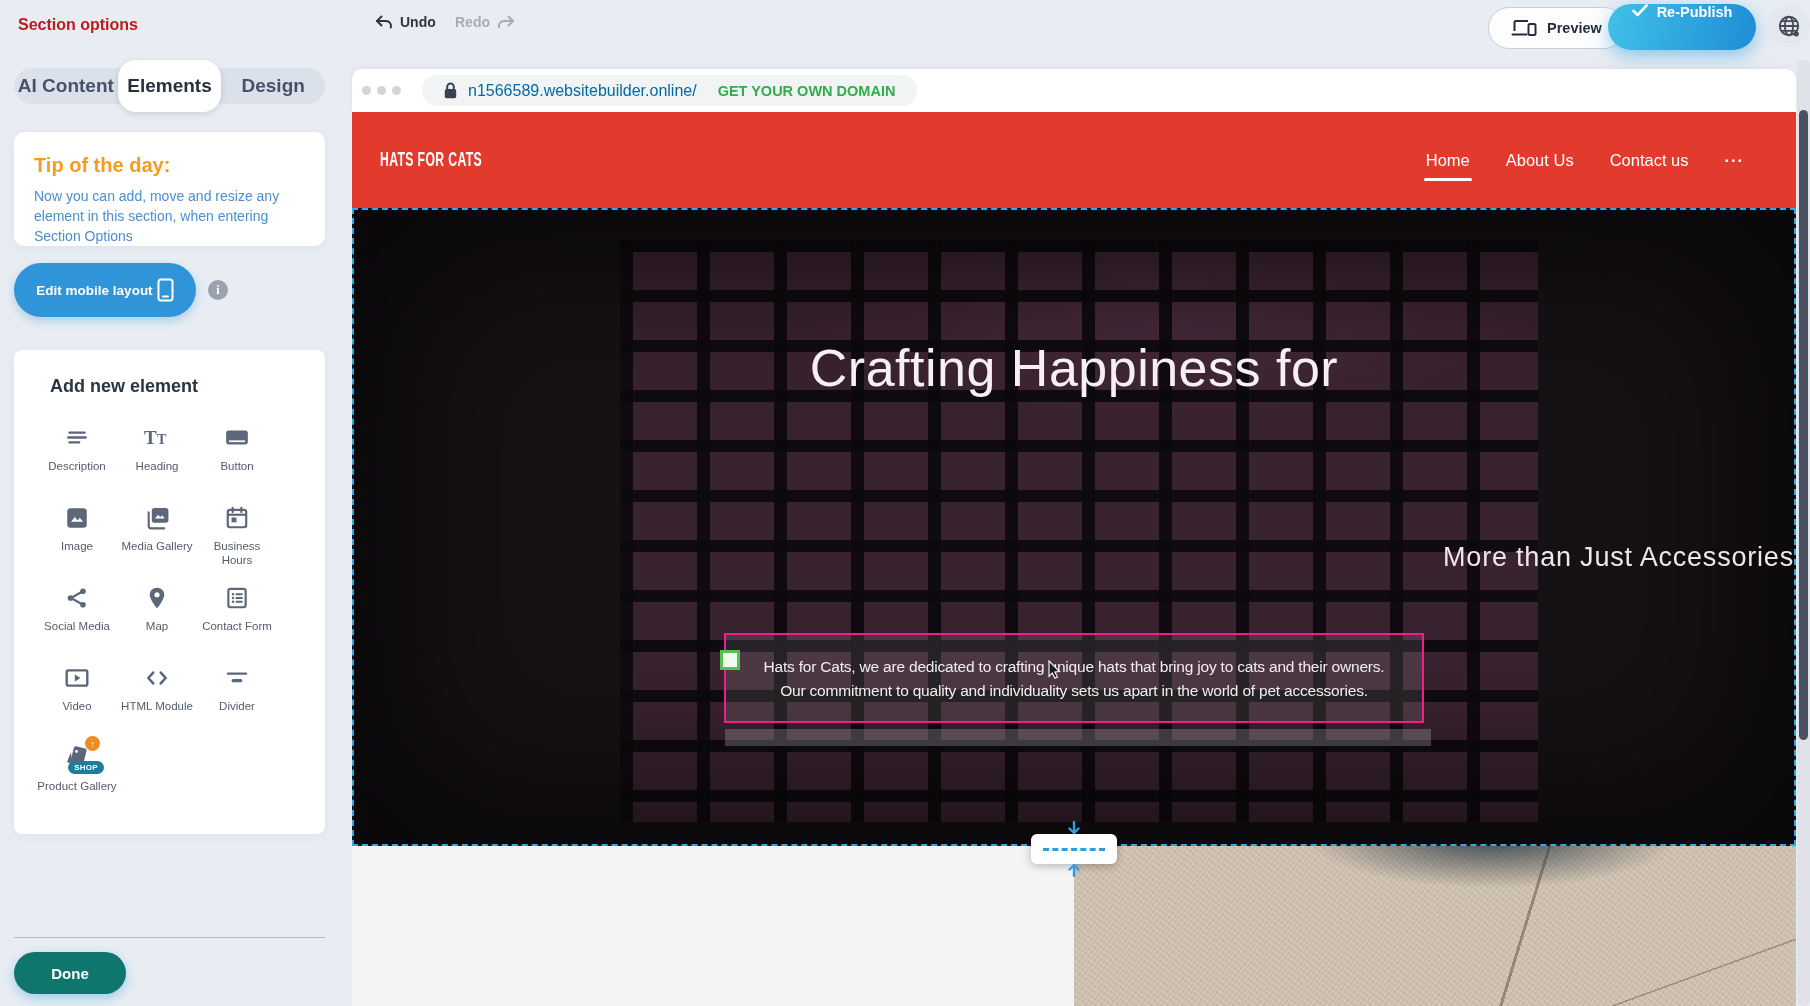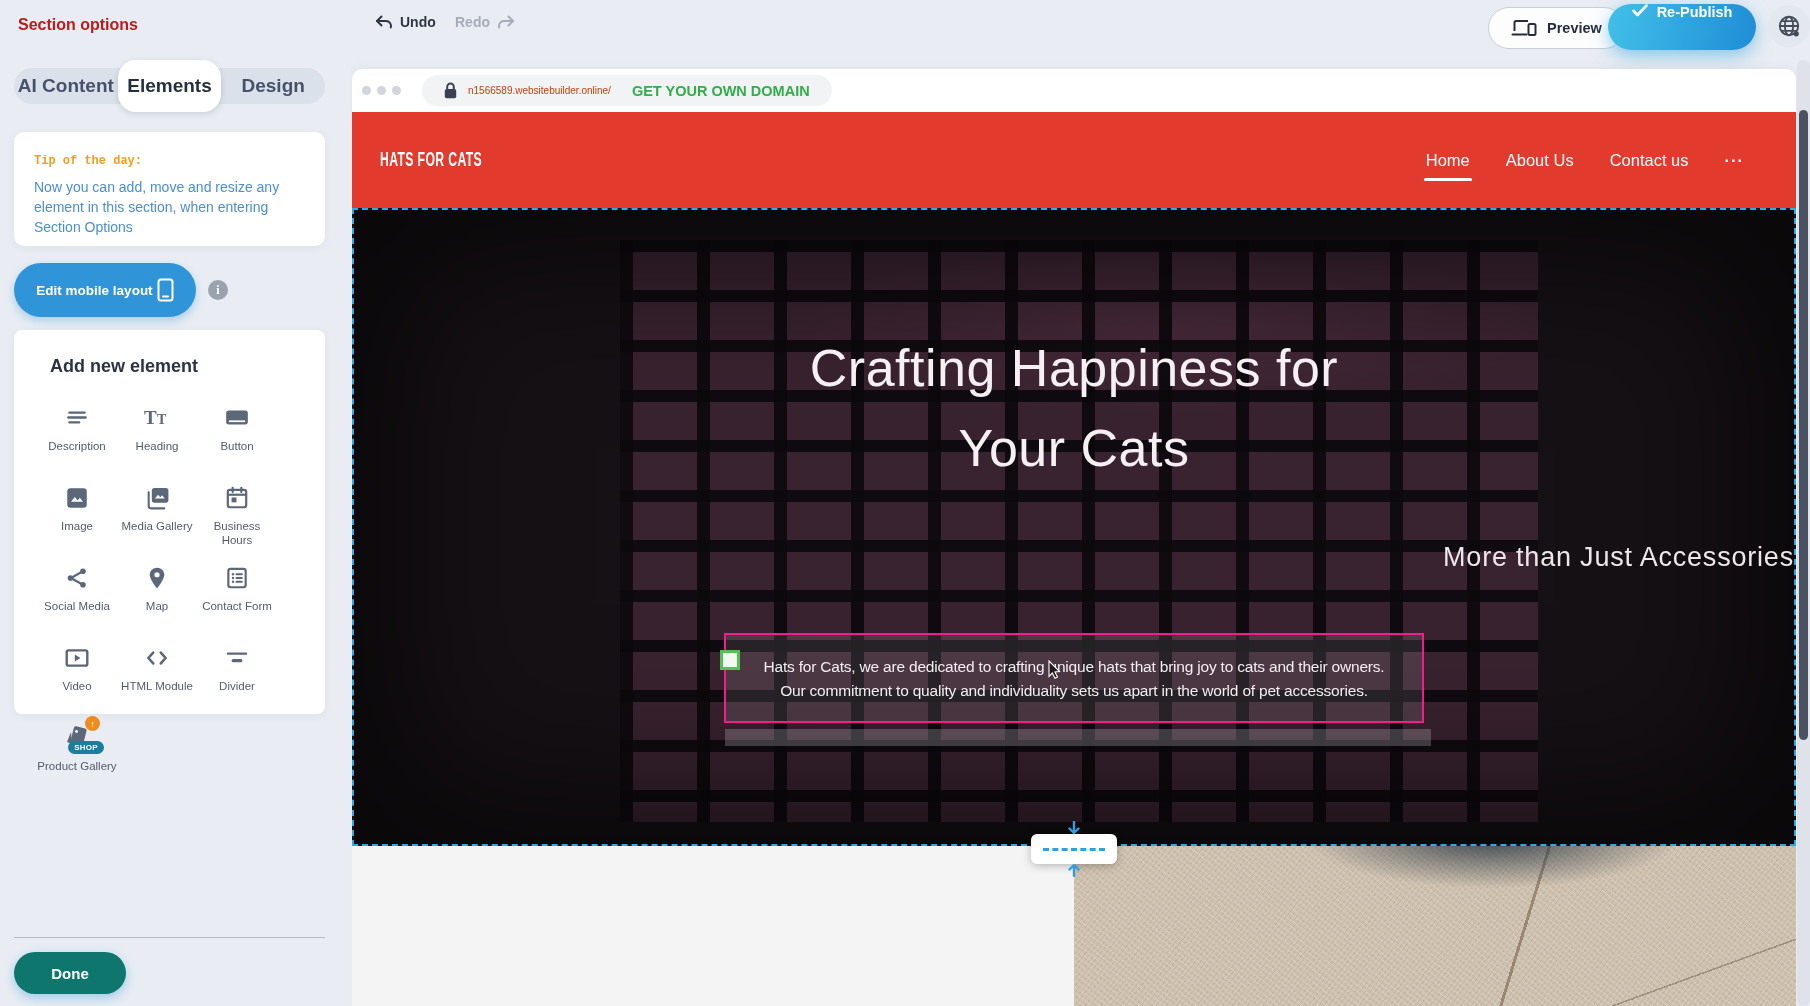--- a/index.html
+++ b/index.html
@@ -7,25 +7,25 @@
   body { font-family:"Liberation Sans", sans-serif; background:#e9edf3; position:relative; }
 
   
   .sidebar { position:absolute; left:0; top:0; width:350px; height:1006px; background:#e9edf3; z-index:5; }
   .sb-title { position:absolute; left:18px; top:16px; font-size:16px; font-weight:bold; color:#b91c1c; }
   .tabs { position:absolute; left:14px; top:68px; width:311px; height:36px; background:#dbe1ea; border-radius:18px; display:flex; align-items:center; }
   .tab { flex:1; height:52px; border:none; background:transparent; border-radius:18px; font-family:inherit; font-size:19px; font-weight:bold; color:#46526a; cursor:pointer; }
   .tab.active { background:#ffffff; color:#27303f; box-shadow:0 2px 6px rgba(30,40,60,.15); }
   .card { position:absolute; left:14px; width:311px; background:#fff; border-radius:10px; box-shadow:0 2px 8px rgba(30,40,60,.06); }
   .tip-card { top:132px; height:114px; padding:22px 20px; }
-  .tip-title { font-size:12px; font-weight:bold; color:#f59b1e;font-family:Liberation Mono, monospace; }
+  .tip-title { font-size:20px; font-weight:bold; color:#f59b1e; }
   .tip-body { margin-top:10px; font-size:14px; line-height:1.42; color:#4a8ed3; }
   .mobile-btn { position:absolute; left:14px; top:263px; width:182px; height:54px; border:none; border-radius:27px; background:#3095d8; color:#fff; font-family:inherit; font-size:13.5px; font-weight:bold; display:flex; align-items:center; justify-content:center; gap:4px; cursor:pointer; box-shadow:0 4px 10px rgba(48,149,216,.35); }
   .info-dot { position:absolute; left:208px; top:280px; width:20px; height:20px; border-radius:50%; background:#99a2ae; color:#fff; font-size:12px; font-weight:bold; font-family:"Liberation Serif", serif; display:flex; align-items:center; justify-content:center; }
-  .elements-card { top:330px; height:384px;border-radius:8px; }
+  .elements-card { top:350px; height:484px;border-radius:8px; }
   .el-title { position:absolute; left:36px; top:26px; font-size:18px; font-weight:bold; color:#2b3443; }
   .el-grid { position:absolute; left:23px; top:62px; display:grid; grid-template-columns:80px 80px 80px; grid-auto-rows:80px; }
   .el-item { display:flex; flex-direction:column; align-items:center; padding-top:12px; cursor:pointer; }
   .el-icon { height:28px; display:flex; align-items:center; justify-content:center; position:relative; }
   .el-label { margin-top:7px; font-size:11.5px; line-height:1.25; color:#525c6b; text-align:center; }
   .shop-badge { position:absolute; right:-12px; bottom:-2px; background:#1c7d9c; color:#fff; font-size:8px; font-weight:bold; padding:2px 6px; border-radius:7px; letter-spacing:.3px; }
   .shop-arrow { position:absolute; right:-8px; top:-8px; width:15px; height:15px; border-radius:50%; background:#f08c1e; color:#fff; display:flex; align-items:center; justify-content:center; font-size:9px; font-weight:bold; }
   .done-divider { position:absolute; left:14px; top:937px; width:311px; height:0; border-top:1.5px solid #b6bcc6; }
   .done-btn { position:absolute; left:14px; top:952px; width:112px; height:42px; border:none; border-radius:21px; background:#0f766e; color:#fff; font-family:inherit; font-size:15px; font-weight:bold; cursor:pointer; box-shadow:0 4px 12px rgba(47,149,217,.4); }
 
@@ -36,21 +36,21 @@
   .redo { left:105px; color:#a6adb8; }
   .preview-btn { position:absolute; left:1138px; top:7px; height:42px; padding:0 22px; border:1.5px solid #c9cfd8; border-radius:21px; background:#fdfdfe; display:flex; align-items:center; gap:10px; font-family:inherit; font-size:14.5px; font-weight:bold; color:#262d3a; cursor:pointer; }
   .republish-btn { position:absolute; left:1258px; top:4px; width:148px; height:46px; border:none; border-radius:23px; background:linear-gradient(100deg,#41c0e8,#1f8dd6); display:flex; align-items:flex-start; justify-content:center; gap:9px; font-family:inherit; font-size:14.5px; font-weight:bold; color:#fff; cursor:pointer; box-shadow:0 6px 18px rgba(41,160,220,.5); }
   .globe-btn { position:absolute; left:1418px; top:5px; width:42px; height:42px; border:none; border-radius:50%; background:#e3e7ee; display:flex; align-items:center; justify-content:center; cursor:pointer; }
 
   
   .browser-bar { position:absolute; left:352px; top:69px; width:1444px; height:43px; background:#fff; border-radius:10px 10px 0 0; box-shadow:0 -2px 10px rgba(30,40,60,.05); display:flex; align-items:center; }
   .traffic { display:flex; gap:6px; margin-left:10px; }
   .traffic i { width:9px; height:9px; border-radius:50%; background:#d2d6dc; }
   .url-pill { margin-left:21px; height:31px; background:#f1f3f5; border-radius:16px; display:flex; align-items:center; padding:0 22px; gap:11px; cursor:text; }
-  .url-text { font-size:10px; color:#c2410c; }
+  .url-text { font-size:16px; color:#0369a1; }
   .domain-link { font-size:14.5px; font-weight:bold; color:#2fae4a; margin-left:10px; text-decoration:none; cursor:pointer; }
 
   
   .site { position:absolute; left:352px; top:112px; width:1444px; height:894px; background:#ffffff; }
   .site-header { height:96px; background:#e23b2e; display:flex; align-items:center; justify-content:space-between; }
   .logo { margin-left:28px; color:#fff; font-size:17px; font-weight:bold; letter-spacing:.5px; transform:scaleX(.72) scaleY(1.15); transform-origin:left center; white-space:nowrap; }
   .nav { display:flex; align-items:center; gap:36px; margin-right:52px; }
   .nav-item { position:relative; color:#fff; font-size:16.5px; cursor:pointer; }
   .nav-item.active::after { content:""; position:absolute; left:-2px; right:-2px; bottom:-11px; height:2.5px; background:#fff; border-radius:2px; }
   .nav-more { letter-spacing:1px; font-weight:bold; }
@@ -354,21 +354,20 @@
       <span class="nav-item nav-more">···</span>
     </nav>
   </header>
 
   <section class="hero">
     <div class="tiles"></div>
     <div class="hero-vignette"></div>
 
     <h1 class="hero-h">
       <div>Crafting Happiness for</div>
-      <div>Your Cats</div>
     </h1>
     <div class="hero-sub">More than Just Accessories</div>
 
     <div class="para-box">
       <span class="sel-handle"></span>
       <div class="para-line">Hats for Cats, we are dedicated to crafting unique hats that bring joy to cats and their owners.</div>
       <div class="para-line">Our commitment to quality and individuality sets us apart in the world of pet accessories.</div>
     </div>
     <div class="para-shadowbar"></div>
 

